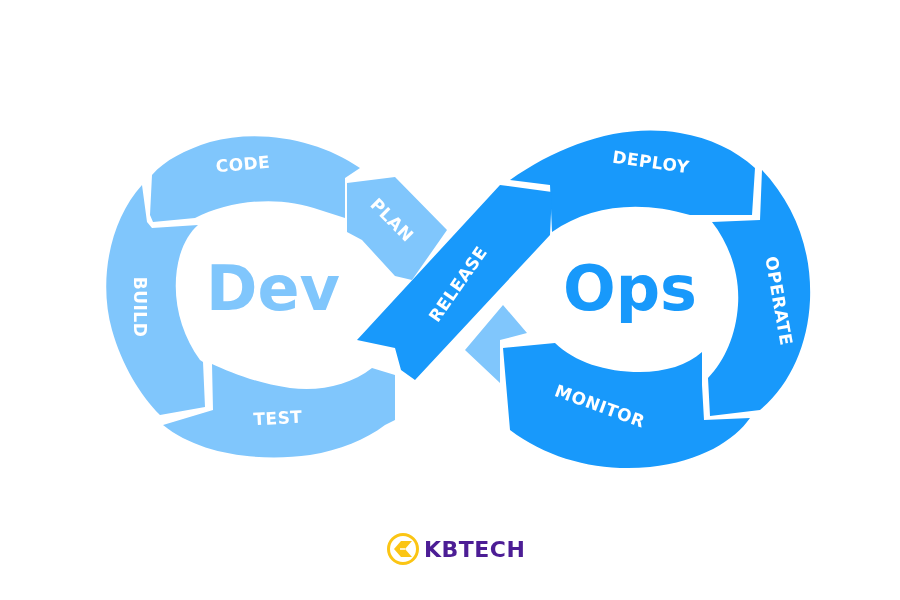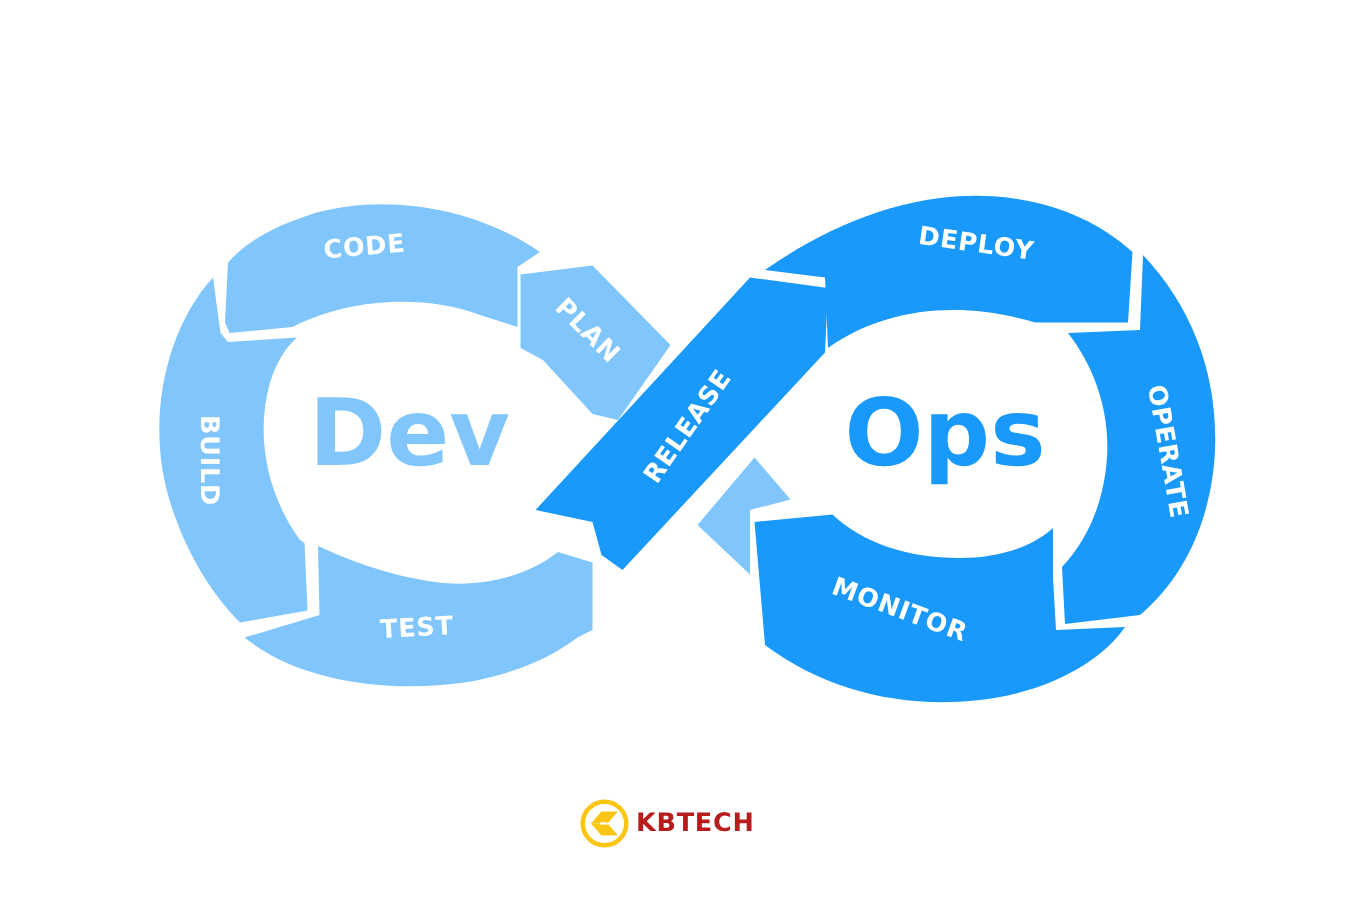--- a/index.html
+++ b/index.html
@@ -2,21 +2,21 @@
 <html><head>
 <meta charset="utf-8">
 <style>
   html, body { margin:0; padding:0; background:#ffffff; }
   body { width:900px; height:600px; position:relative; overflow:hidden; font-family:"DejaVu Sans", sans-serif; }
   svg.diagram { position:absolute; left:0; top:0; }
   .seg-label { font-family:"DejaVu Sans", sans-serif; font-weight:bold; font-size:17px; fill:#ffffff; letter-spacing:0.5px; }
   .big-dev { font-family:"DejaVu Sans", sans-serif; font-weight:bold; font-size:62px; fill:#80c6fc; }
   .big-ops { font-family:"DejaVu Sans", sans-serif; font-weight:bold; font-size:62px; fill:#1899fb; }
   .logo { position:absolute; left:386px; top:532px; display:flex; align-items:center; gap:4px; }
-  .logo-text { font-family:"DejaVu Sans", sans-serif; font-weight:bold; font-size:17px; color:#b91c1c; letter-spacing:0.5px; }
+  .logo-text { font-family:"DejaVu Sans", sans-serif; font-weight:bold; font-size:22px; color:#4c1d95; letter-spacing:0.5px; }
 </style>
 </head>
 <body>
 
 <svg class="diagram" width="900" height="600" viewBox="0 0 900 600">
 
   <g>
 
     <path fill="#80c6fc" d="M152,175 L150,215 L153,222 L195,218 C230,200 280,195 320,210 L345,218 L345,178 L360,168 C320,140 260,128 210,142 C185,150 165,160 152,175 Z"></path>
 

